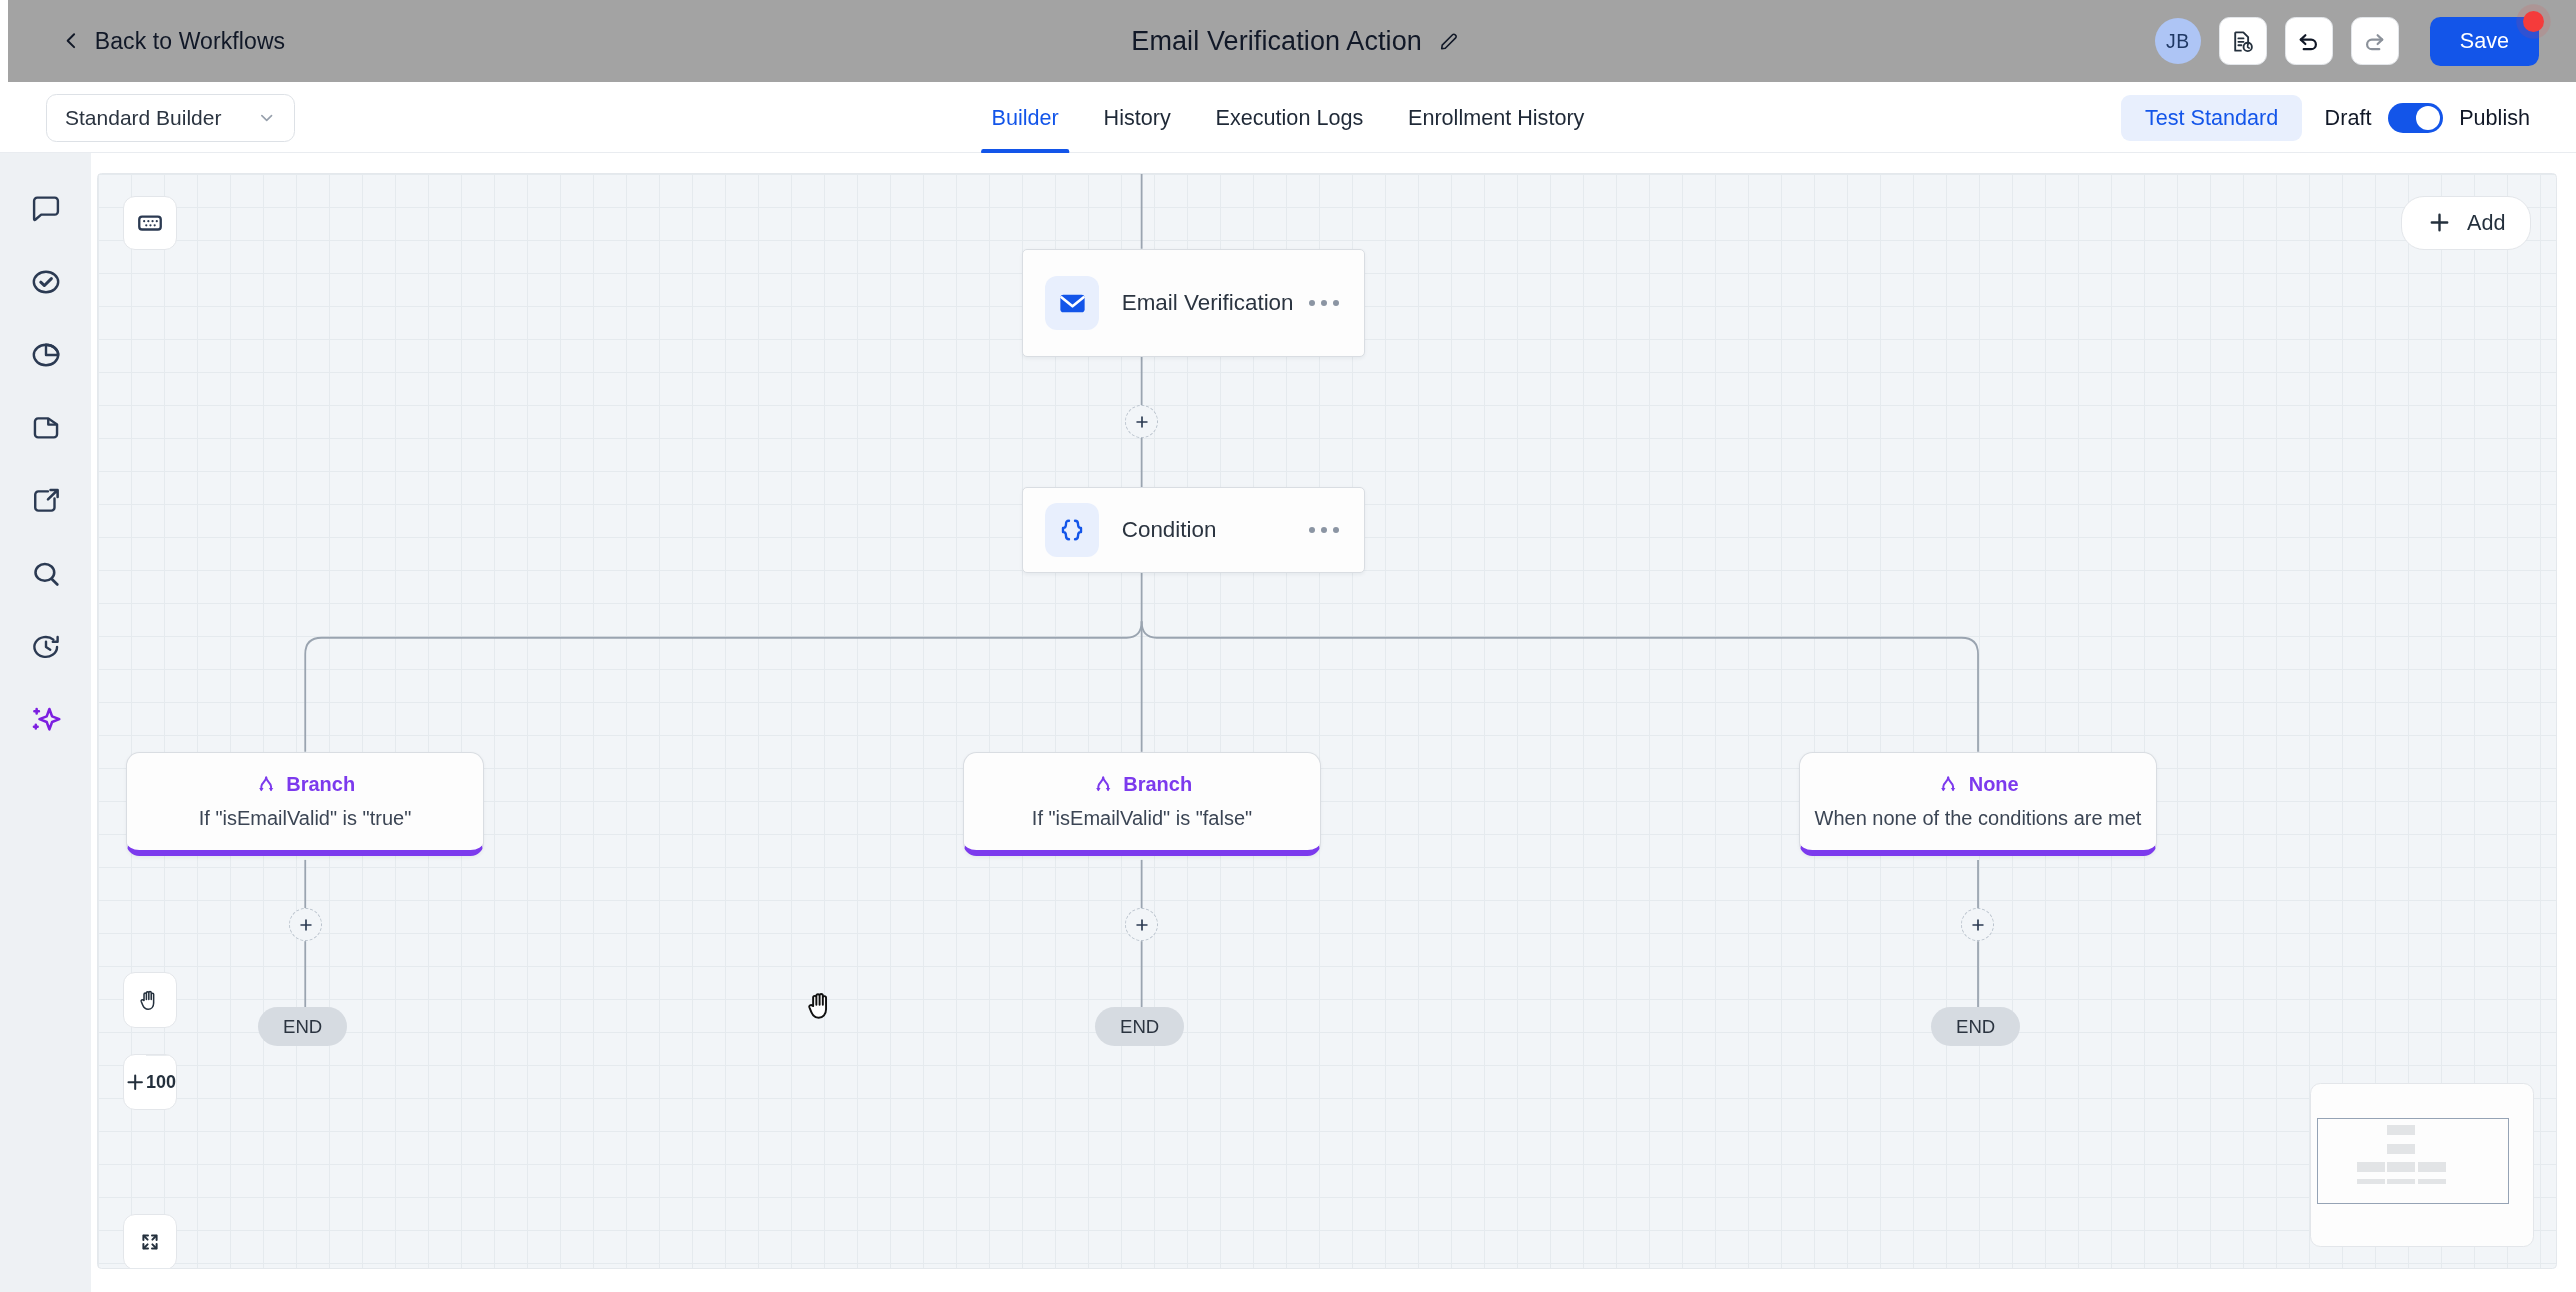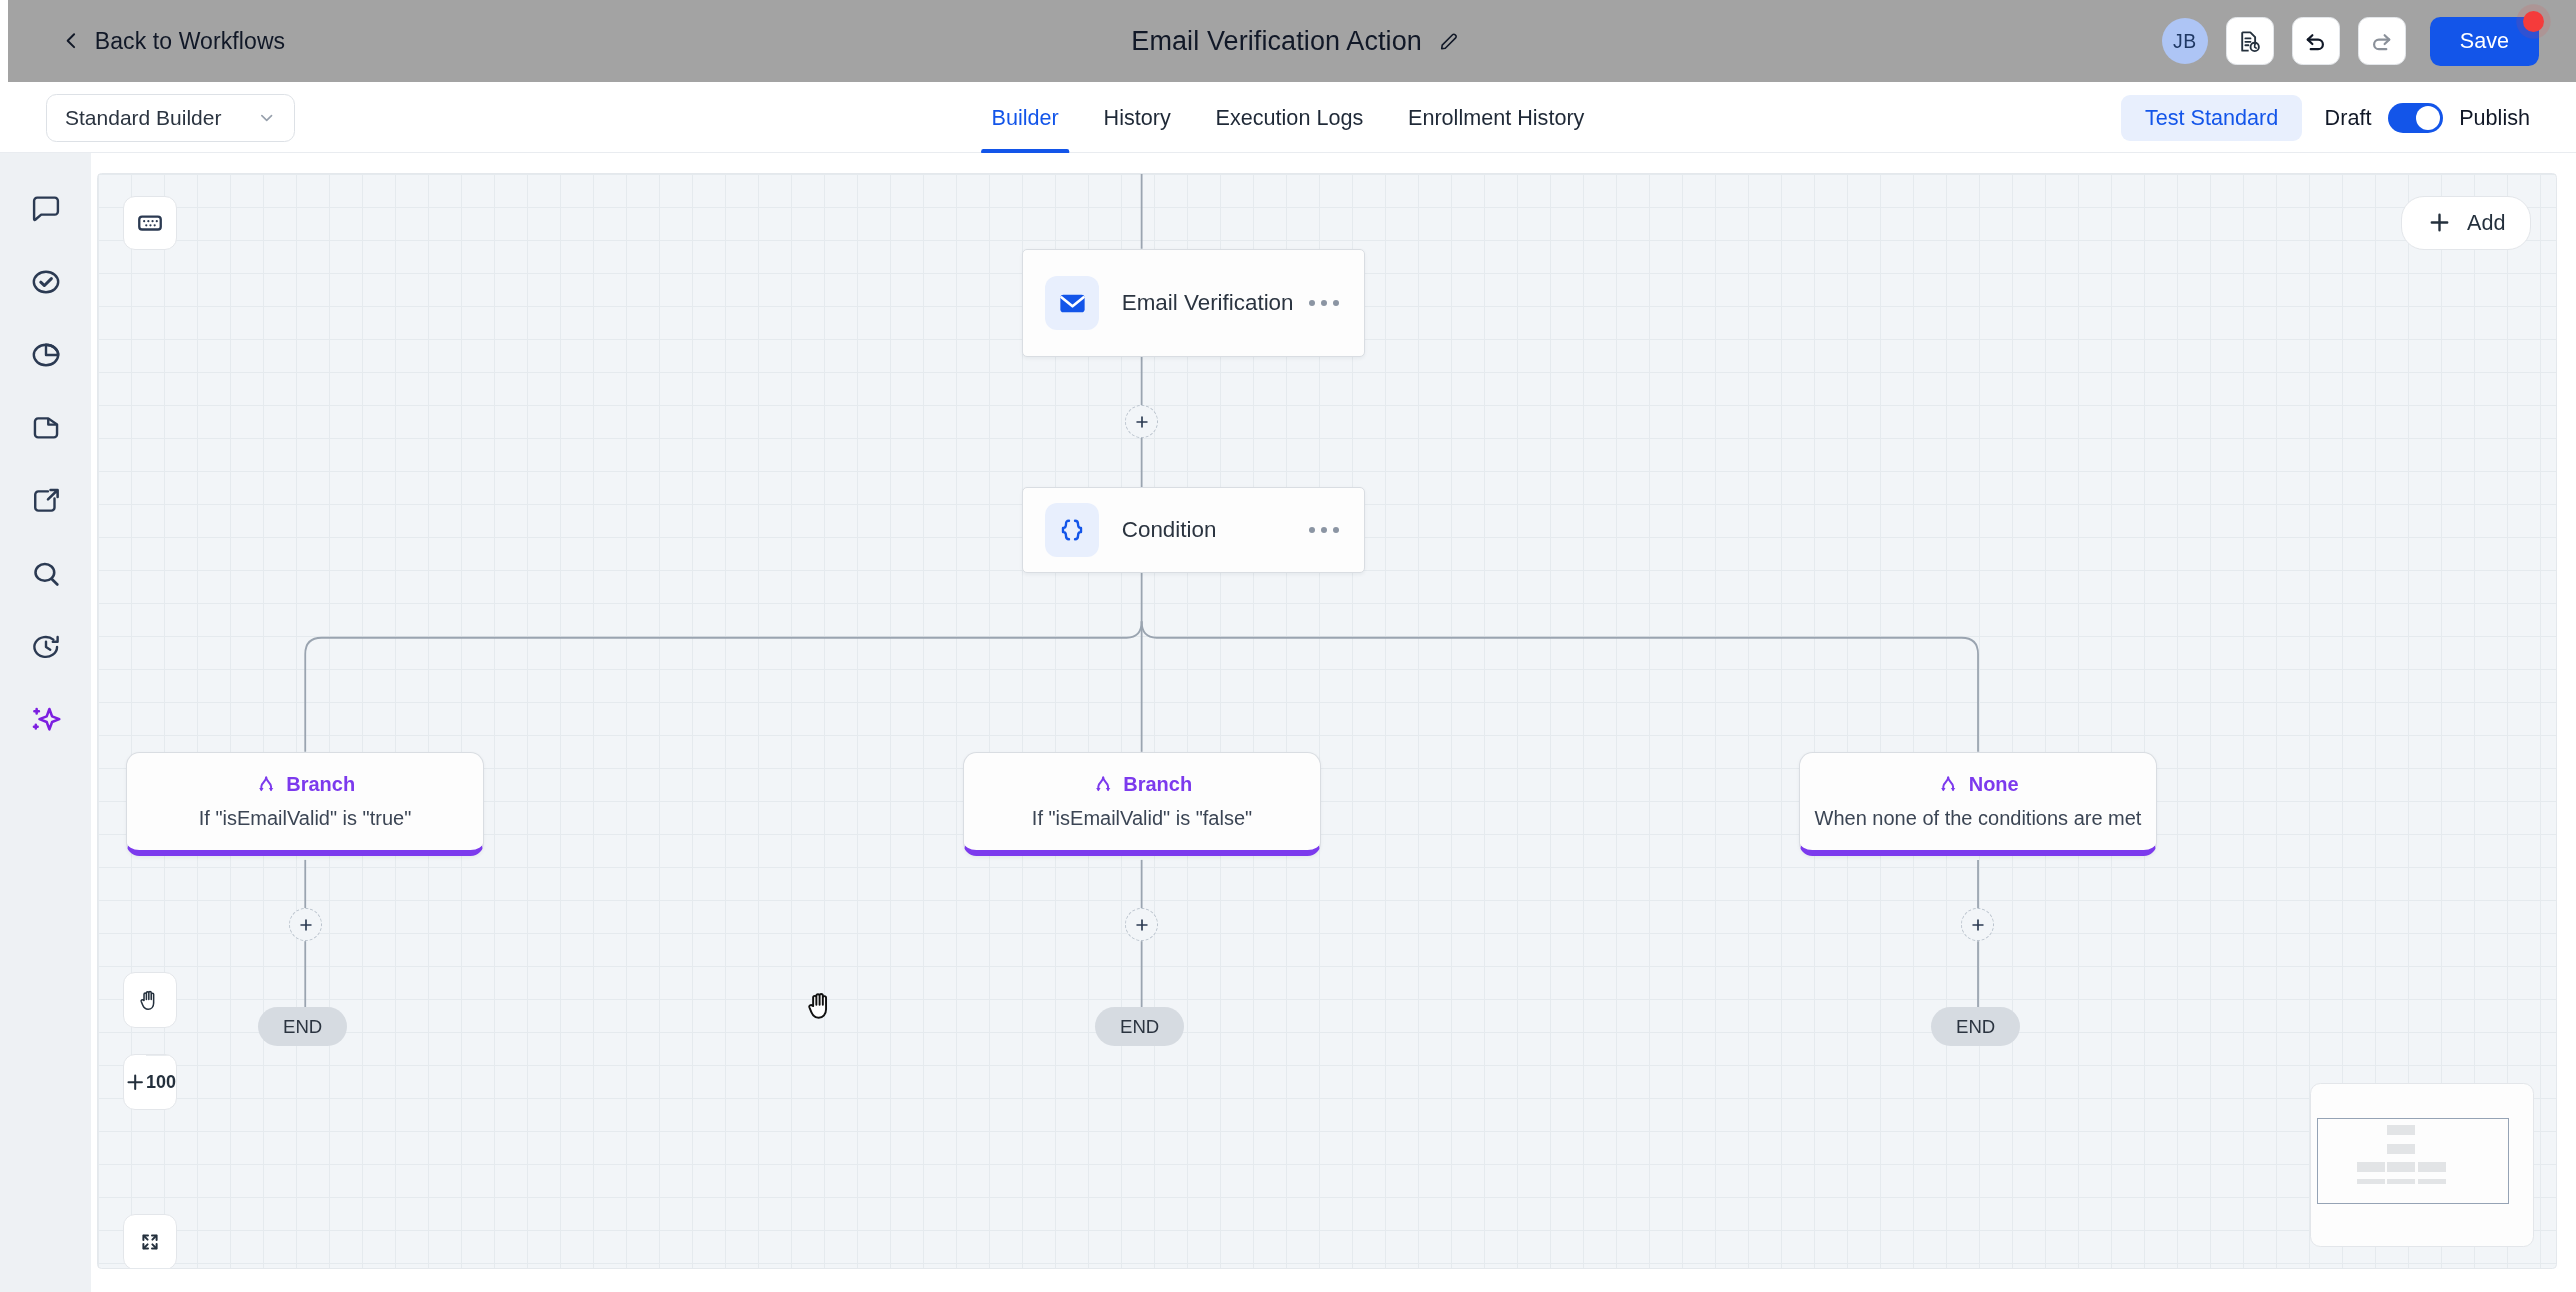--- a/index.html
+++ b/index.html
@@ -42,21 +42,21 @@
     background: #aec5f5; color: #1f3864;
     display: flex; align-items: center; justify-content: center;
     font-size: 19.4px; font-weight: 500; letter-spacing: 0.4px;
   }
   .icon-btn {
     width: 48px; height: 48px; border-radius: 10.4px;
     border: 1.2px solid #e3e6ea; background: #fff;
     display: flex; align-items: center; justify-content: center;
     cursor: pointer;
   }
-  .save-wrap { position: relative; margin-left: 6px; }
+  .save-wrap { position: relative; margin-left: 13px; }
   .save-btn {
     height: 49px; padding: 0 30px; border-radius: 10.4px;
     background: #1355e9; color: #fff; border: none;
     font-size: 21.6px; font-family: inherit; cursor: pointer;
     display: flex; align-items: center; justify-content: center;
   }
   .save-dot {
     position: absolute; right: -4.5px; top: -5.2px;
     width: 21px; height: 21px; border-radius: 50%;
     background: #f53b3b; box-shadow: 0 0 0 6.7px rgba(245,59,59,.13);

